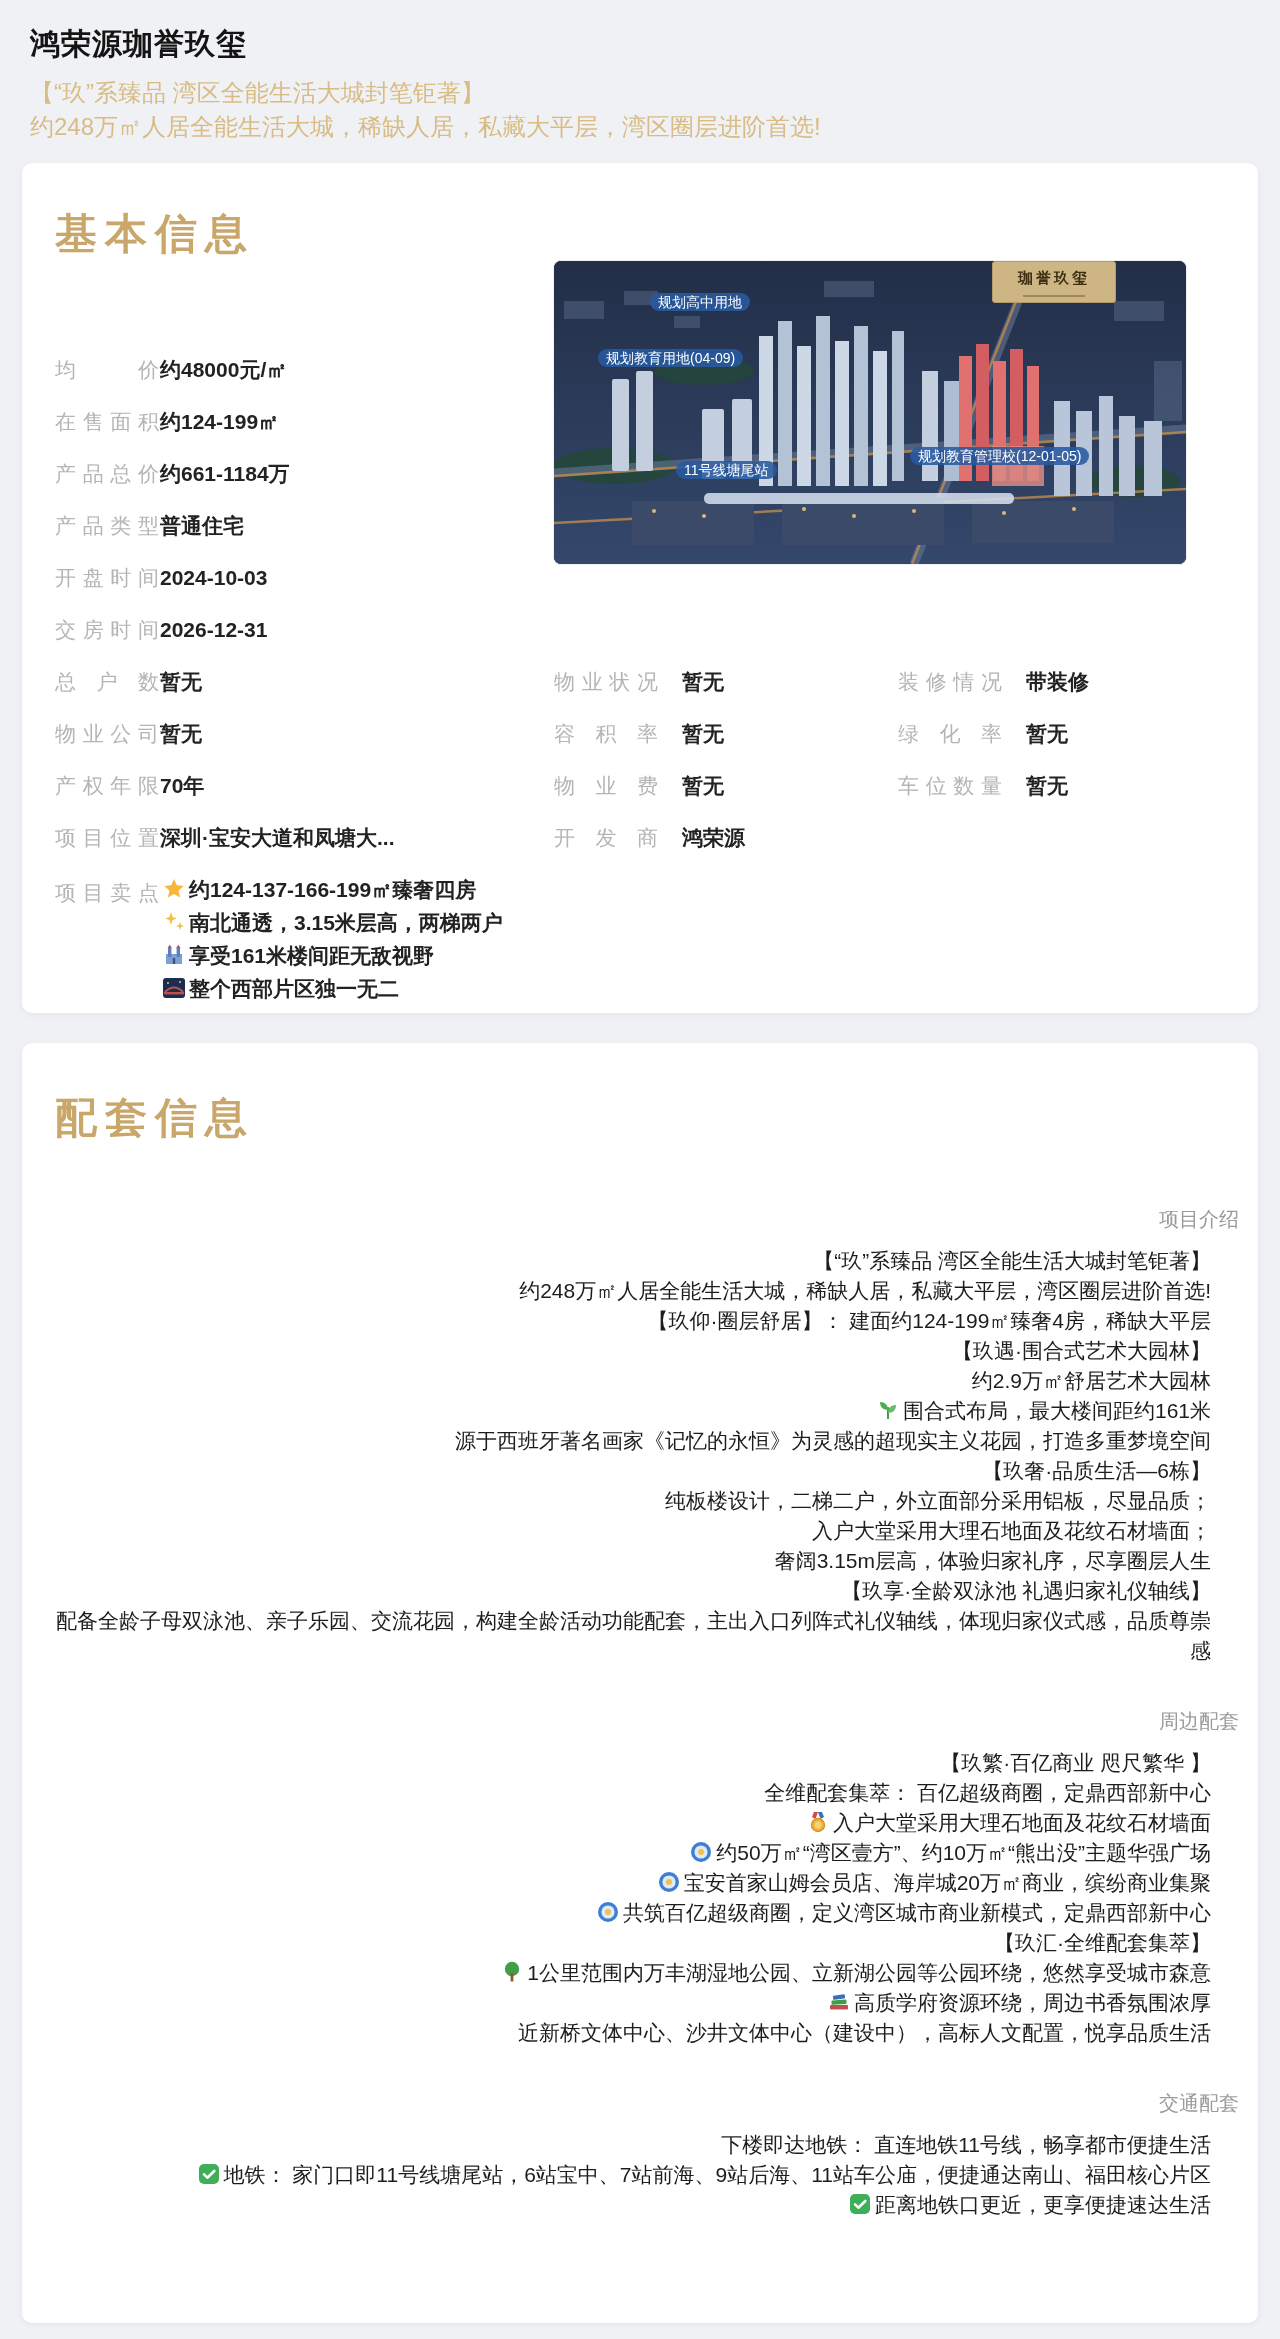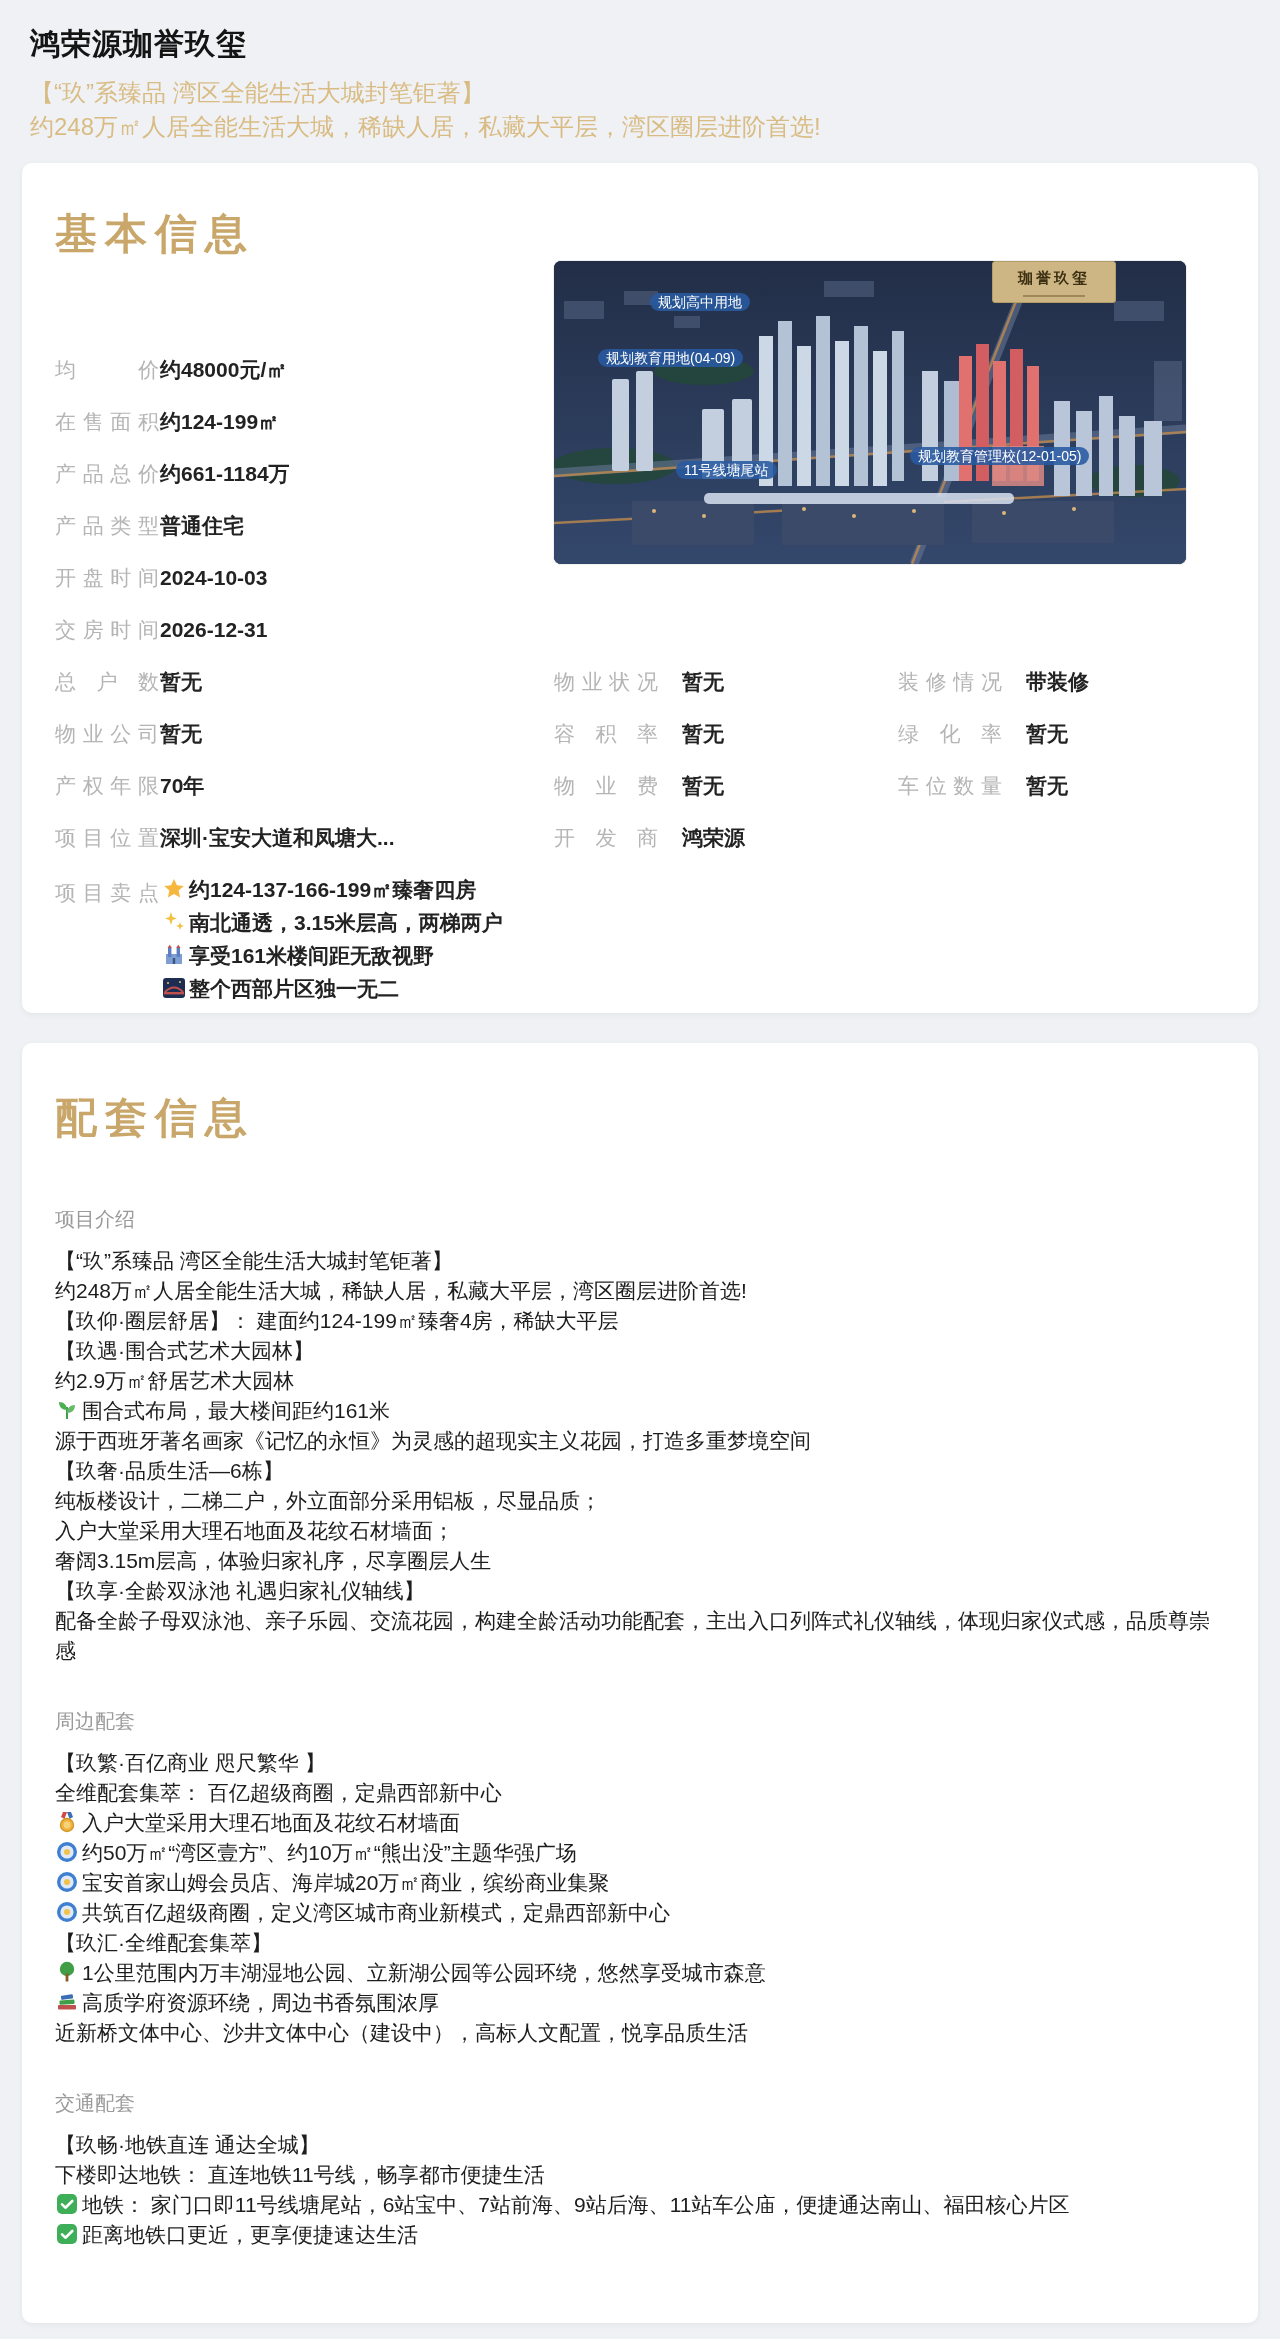--- a/index.html
+++ b/index.html
@@ -57,21 +57,21 @@
     color:#3c2f12;font-size:15px;font-weight:700;letter-spacing:3px;
     text-align:center;line-height:32px;
   }
   .img-label::after{content:"";position:absolute;left:30px;right:30px;bottom:5px;height:2px;background:#8a7648;opacity:.7;}
   .marker{
     position:absolute;background:rgba(40,90,160,.88);color:#fff;
     font-size:14px;line-height:14px;padding:2px 8px;border-radius:9px;white-space:nowrap;
   }
   .banner{position:absolute;left:150px;top:232px;width:310px;height:11px;background:rgba(215,225,240,.85);border-radius:5px;}
   
-  .card2-body{padding:0 33px;}
+  .card2-body{padding:0 19px;text-align:right;}
   .sub-heading{margin:41px 0 13px 0;font-size:20px;line-height:28px;color:#9a9a9a;}
   .sub-heading.first{margin-top:58px;}
   .a-line,.a-text{font-size:21px;line-height:30px;color:#1d1d1d;}
   .sec-lines{width:1170px;}
   
   .li-icon{display:inline-block;width:24px;height:24px;vertical-align:-4px;margin-right:3px;}
   .li-icon svg{width:24px;height:24px;display:block;}
 </style>
 </head>
 <body>
@@ -342,21 +342,20 @@
               </svg></span><span class="a-text">1公里范围内万丰湖湿地公园、立新湖公园等公园环绕，悠然享受城市森意</span></div>
           <div class="a-line"><span class="li-icon"><svg viewBox="0 0 24 24">
                 <rect x="3" y="15" width="18" height="4.6" rx="1" fill="#c0504d"></rect>
                 <rect x="4.5" y="10" width="15" height="4.4" rx="1" fill="#3f9e46" transform="rotate(-4 12 12)"></rect>
                 <rect x="6" y="5" width="12" height="4.2" rx="1" fill="#3b6fb5" transform="rotate(-8 12 7)"></rect>
               </svg></span><span class="a-text">高质学府资源环绕，周边书香氛围浓厚</span></div>
           <div class="a-line"><span class="a-text">近新桥文体中心、沙井文体中心（建设中），高标人文配置，悦享品质生活</span></div>
         </div>
         <div class="sub-heading">交通配套</div>
         <div class="sec-lines">
-          <div class="a-line"><span class="a-text">【玖畅·地铁直连 通达全城】</span></div>
           <div class="a-line"><span class="a-text">下楼即达地铁： 直连地铁11号线，畅享都市便捷生活</span></div>
           <div class="a-line"><span class="li-icon"><svg viewBox="0 0 24 24">
                 <rect x="2" y="2" width="20" height="20" rx="5" fill="#3fae58"></rect>
                 <path d="M7 12.3l3.4 3.4L17.3 9" stroke="#fff" stroke-width="2.6" fill="none" stroke-linecap="round" stroke-linejoin="round"></path>
               </svg></span><span class="a-text">地铁： 家门口即11号线塘尾站，6站宝中、7站前海、9站后海、11站车公庙，便捷通达南山、福田核心片区</span></div>
           <div class="a-line"><span class="li-icon"><svg viewBox="0 0 24 24">
                 <rect x="2" y="2" width="20" height="20" rx="5" fill="#3fae58"></rect>
                 <path d="M7 12.3l3.4 3.4L17.3 9" stroke="#fff" stroke-width="2.6" fill="none" stroke-linecap="round" stroke-linejoin="round"></path>
               </svg></span><span class="a-text">距离地铁口更近，更享便捷速达生活</span></div>
         </div>

